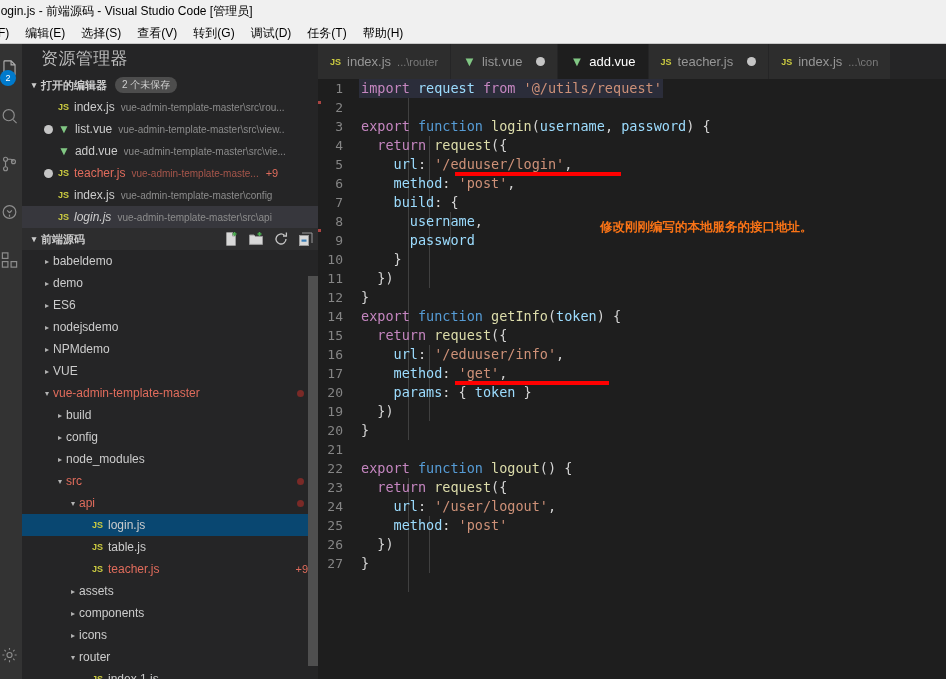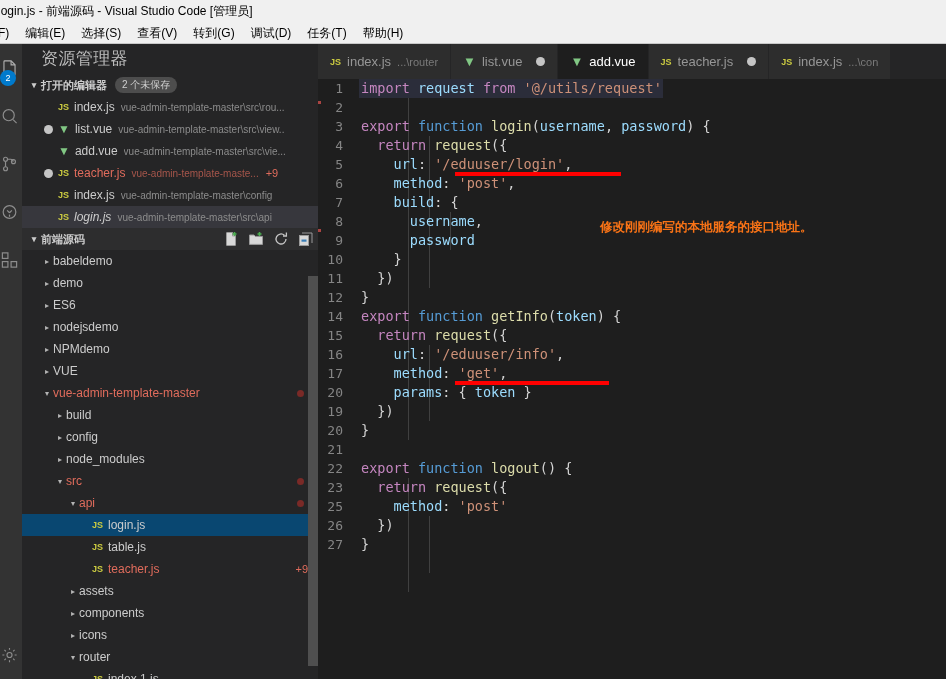--- a/index.html
+++ b/index.html
@@ -518,20 +518,21 @@
           <div class="cl"><span class="lnum">14</span><span class="ccode"><span class="kw">export </span><span class="kw2">function </span><span class="fn">getInfo</span><span class="pun">(</span><span class="var">token</span><span class="pun">) {</span></span></div>
           <div class="cl"><span class="lnum">15</span><span class="ccode"><span class="pun">  </span><span class="kw">return </span><span class="fn">request</span><span class="pun">({</span></span></div>
           <div class="cl"><span class="lnum">16</span><span class="ccode"><span class="pun">    </span><span class="prop">url</span><span class="pun">: </span><span class="str">'/eduuser/info'</span><span class="pun">,</span></span></div>
           <div class="cl"><span class="lnum">17</span><span class="ccode"><span class="pun">    </span><span class="prop">method</span><span class="pun">: </span><span class="str">'get'</span><span class="pun">,</span></span></div>
           <div class="cl"><span class="lnum">20</span><span class="ccode"><span class="pun">    </span><span class="prop">params</span><span class="pun">: { </span><span class="var">token</span><span class="pun"> }</span></span></div>
           <div class="cl"><span class="lnum">19</span><span class="ccode"><span class="pun">  })</span></span></div>
           <div class="cl"><span class="lnum">20</span><span class="ccode"><span class="pun">}</span></span></div>
           <div class="cl"><span class="lnum">21</span><span class="ccode"></span></div>
           <div class="cl"><span class="lnum">22</span><span class="ccode"><span class="kw">export </span><span class="kw2">function </span><span class="fn">logout</span><span class="pun">() {</span></span></div>
           <div class="cl"><span class="lnum">23</span><span class="ccode"><span class="pun">  </span><span class="kw">return </span><span class="fn">request</span><span class="pun">({</span></span></div>
+          <div class="cl"><span class="lnum">24</span><span class="ccode"><span class="pun">    </span><span class="prop">url</span><span class="pun">: </span><span class="str">'/user/logout'</span><span class="pun">,</span></span></div>
           <div class="cl"><span class="lnum">25</span><span class="ccode"><span class="pun">    </span><span class="prop">method</span><span class="pun">: </span><span class="str">'post'</span></span></div>
           <div class="cl"><span class="lnum">26</span><span class="ccode"><span class="pun">  })</span></span></div>
           <div class="cl"><span class="lnum">27</span><span class="ccode"><span class="pun">}</span></span></div>
         </div>
 
       <div id="annots">
           <div class="annot-line" style="left: 137px; top: 93px; width: 166px; background: rgb(255, 0, 0);"></div>
           <div class="annot-line" style="left: 137px; top: 302px; width: 154px; background: rgb(255, 0, 0);"></div>
           <div class="annot-text" style="left: 282px; top: 140px; color: #f97316;">修改刚刚编写的本地服务的接口地址。</div>
         </div>

